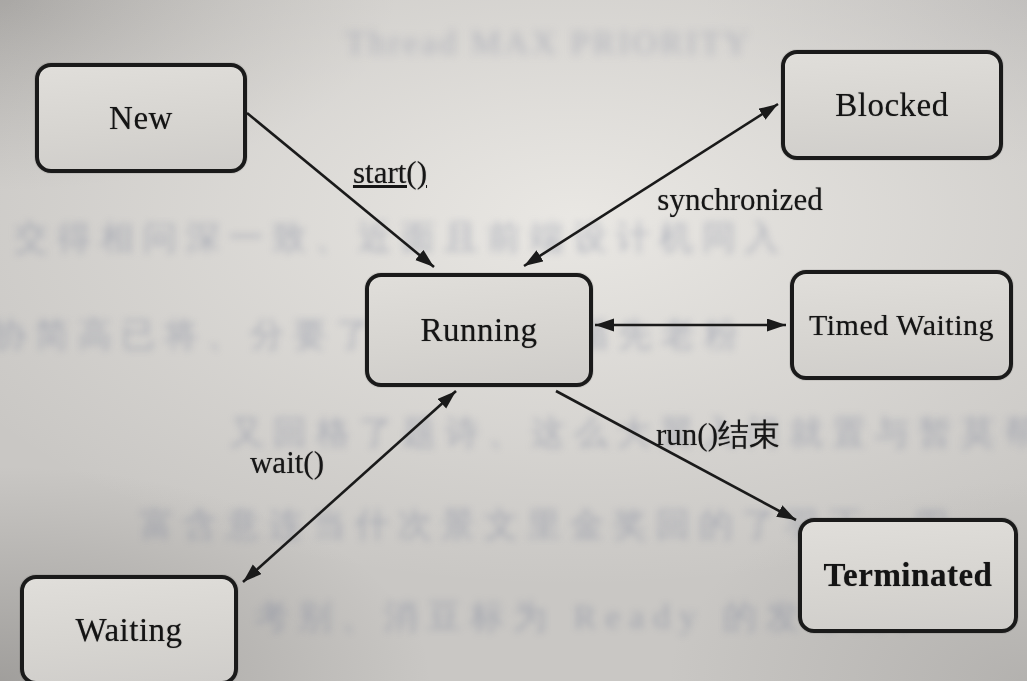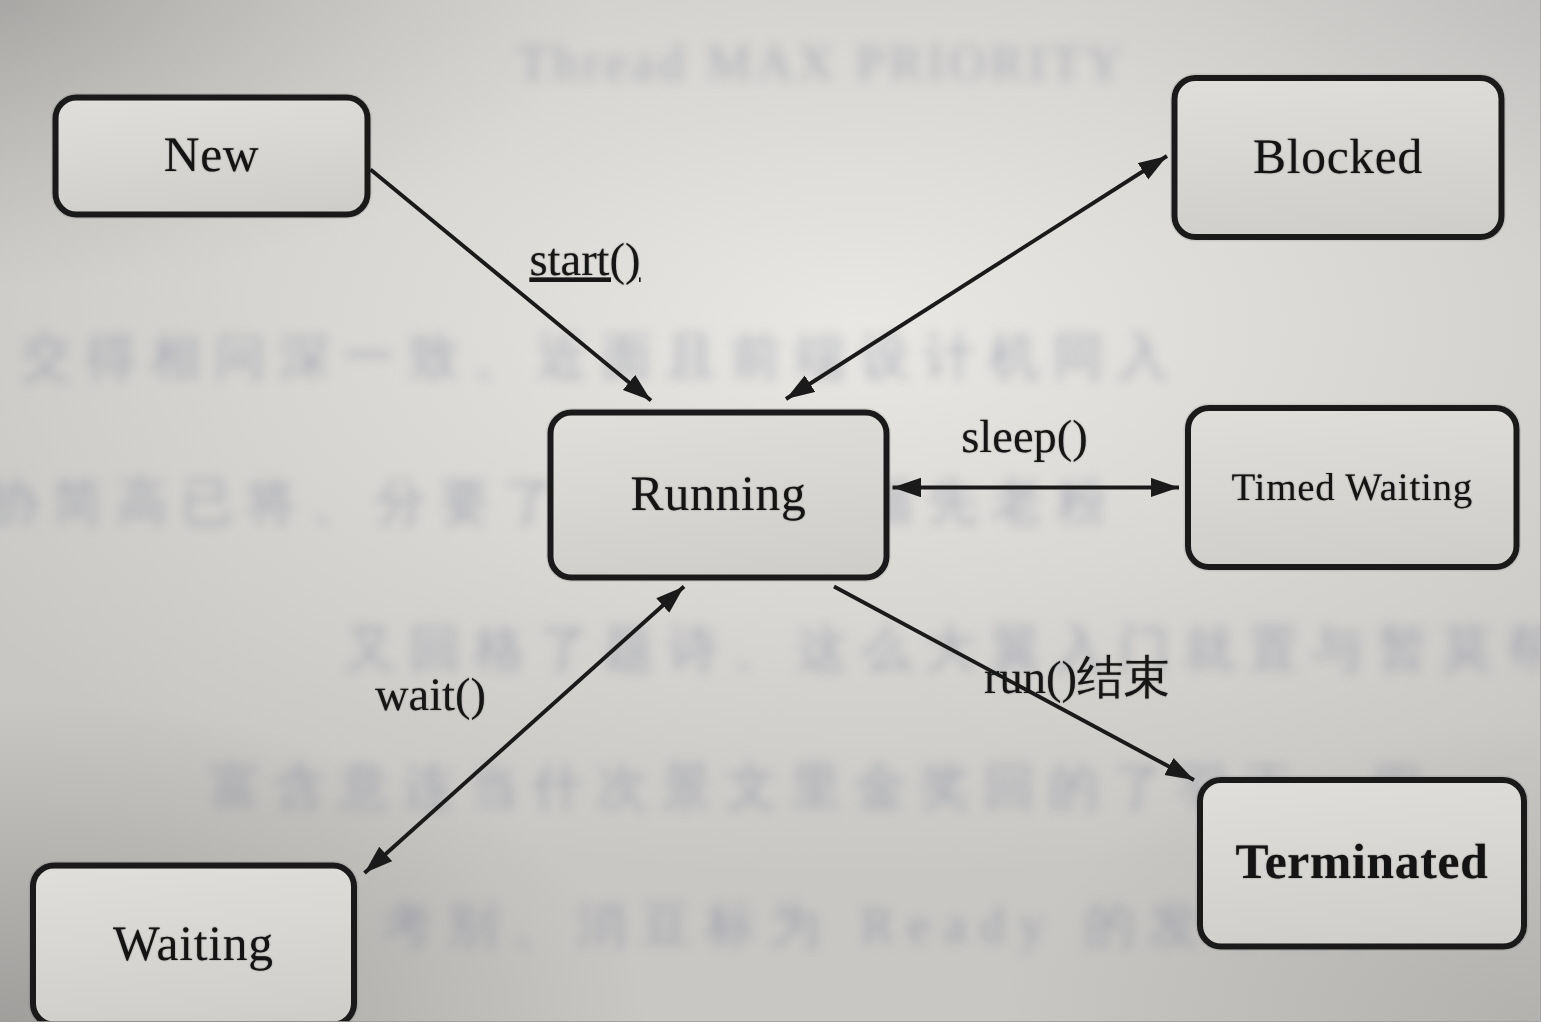--- a/index.html
+++ b/index.html
@@ -40,21 +40,21 @@
     background:linear-gradient(175deg,#e0deda 0%,#d6d4d0 60%,#cfcdca 100%);
     display:flex;align-items:center;justify-content:center;
     box-shadow:0 0 0 1px rgba(0,0,0,0.08);
   }
   .node span{
     font-size:33px;
     color:#141414;
     letter-spacing:0.5px;
     text-shadow:0 0 1px rgba(20,20,20,0.55);
   }
-  .node[data-node="3"] span{font-size:26px;}   
+  .node[data-node="3"] span{font-size:30px;}   
   
   .elabel{
     position:absolute;
     z-index:3;
     transform:translate(-50%,-50%);
     font-size:31px;
     color:#161616;
     white-space:nowrap;
     text-shadow:0 0 1px rgba(20,20,20,0.5);
   }
@@ -77,37 +77,37 @@
         <path d="M0,0 L19,6.5 L0,13 Z" fill="#1a1a1a"></path>
       </marker>
     </defs>
   <line x1="247" y1="113" x2="434" y2="267" stroke="#1a1a1a" stroke-width="2.6" marker-end="url(#ah)"></line>
       <line x1="524" y1="266" x2="778" y2="104" stroke="#1a1a1a" stroke-width="2.6" marker-end="url(#ah)" marker-start="url(#ah)"></line>
       <line x1="595" y1="325" x2="786" y2="325" stroke="#1a1a1a" stroke-width="2.6" marker-end="url(#ah)" marker-start="url(#ah)"></line>
       <line x1="456" y1="391" x2="243" y2="582" stroke="#1a1a1a" stroke-width="2.6" marker-end="url(#ah)" marker-start="url(#ah)"></line>
       <line x1="556" y1="391" x2="796" y2="520" stroke="#1a1a1a" stroke-width="2.6" marker-end="url(#ah)"></line>
     </svg>
 
-  <div class="node" data-node="0" style="left: 35px; top: 63px; width: 212px; height: 82px;">
+  <div class="node" data-node="0" style="left: 35px; top: 63px; width: 212px; height: 110px;">
     <span>New</span>
   </div>
   <div class="node" data-node="1" style="left: 781px; top: 50px; width: 222px; height: 110px;">
     <span>Blocked</span>
   </div>
   <div class="node" data-node="2" style="left: 365px; top: 273px; width: 228px; height: 114px;">
     <span>Running</span>
   </div>
   <div class="node" data-node="3" style="left: 790px; top: 270px; width: 223px; height: 110px;">
     <span>Timed Waiting</span>
   </div>
   <div class="node" data-node="4" style="left: 20px; top: 527px; width: 218px; height: 110px; margin-top: 48px;">
     <span>Waiting</span>
   </div>
   <div class="node" data-node="5" style="left: 798px; top: 518px; width: 220px; height: 115px; font-weight: bold;">
     <span>Terminated</span>
   </div>
 
   <div class="elabel" style="left: 390px; top: 173px; text-decoration: underline;">start()</div>
-  <div class="elabel" style="left: 683px; top: 291px;">sleep()</div>
+  <div class="elabel" style="left: 740px; top: 200px;">synchronized</div>
   <div class="elabel" style="left: 287px; top: 463px;">wait()</div>
-  <div class="elabel" style="left: 718px; top: 452px;">run()结束</div>
+  <div class="elabel" style="left: 718px; top: 435px;">run()结束</div>
 
 </div>
 
 </body></html>

